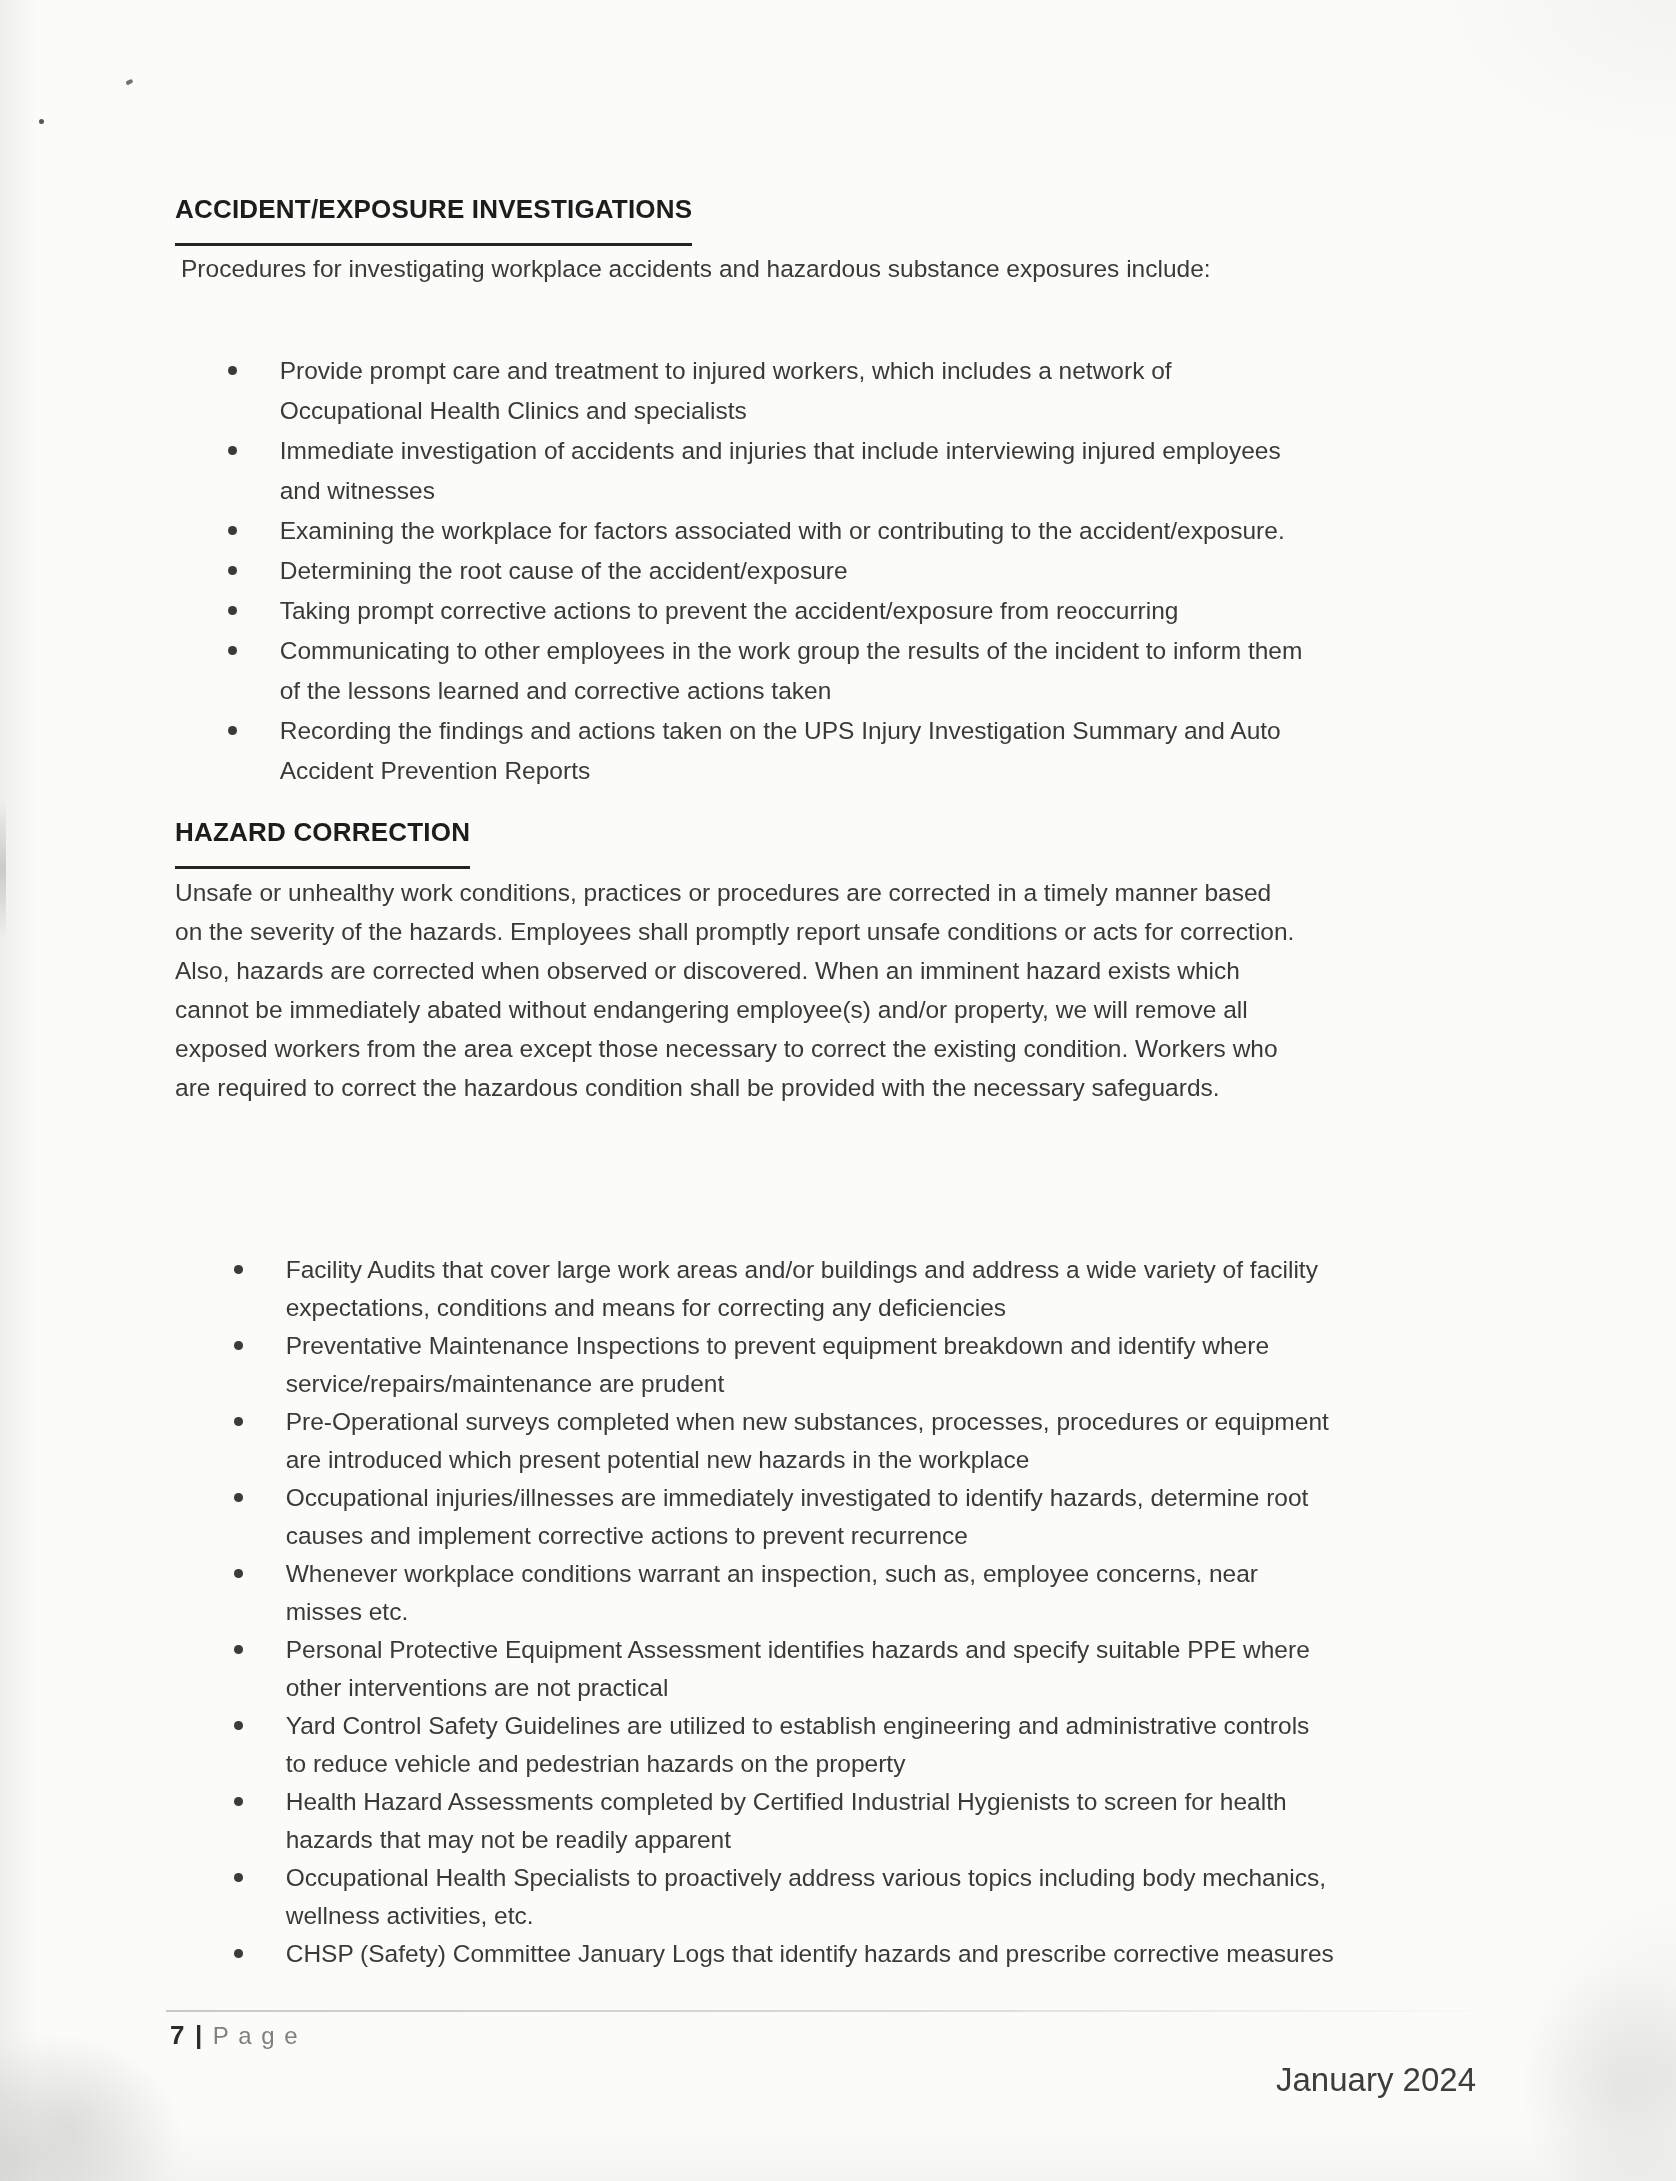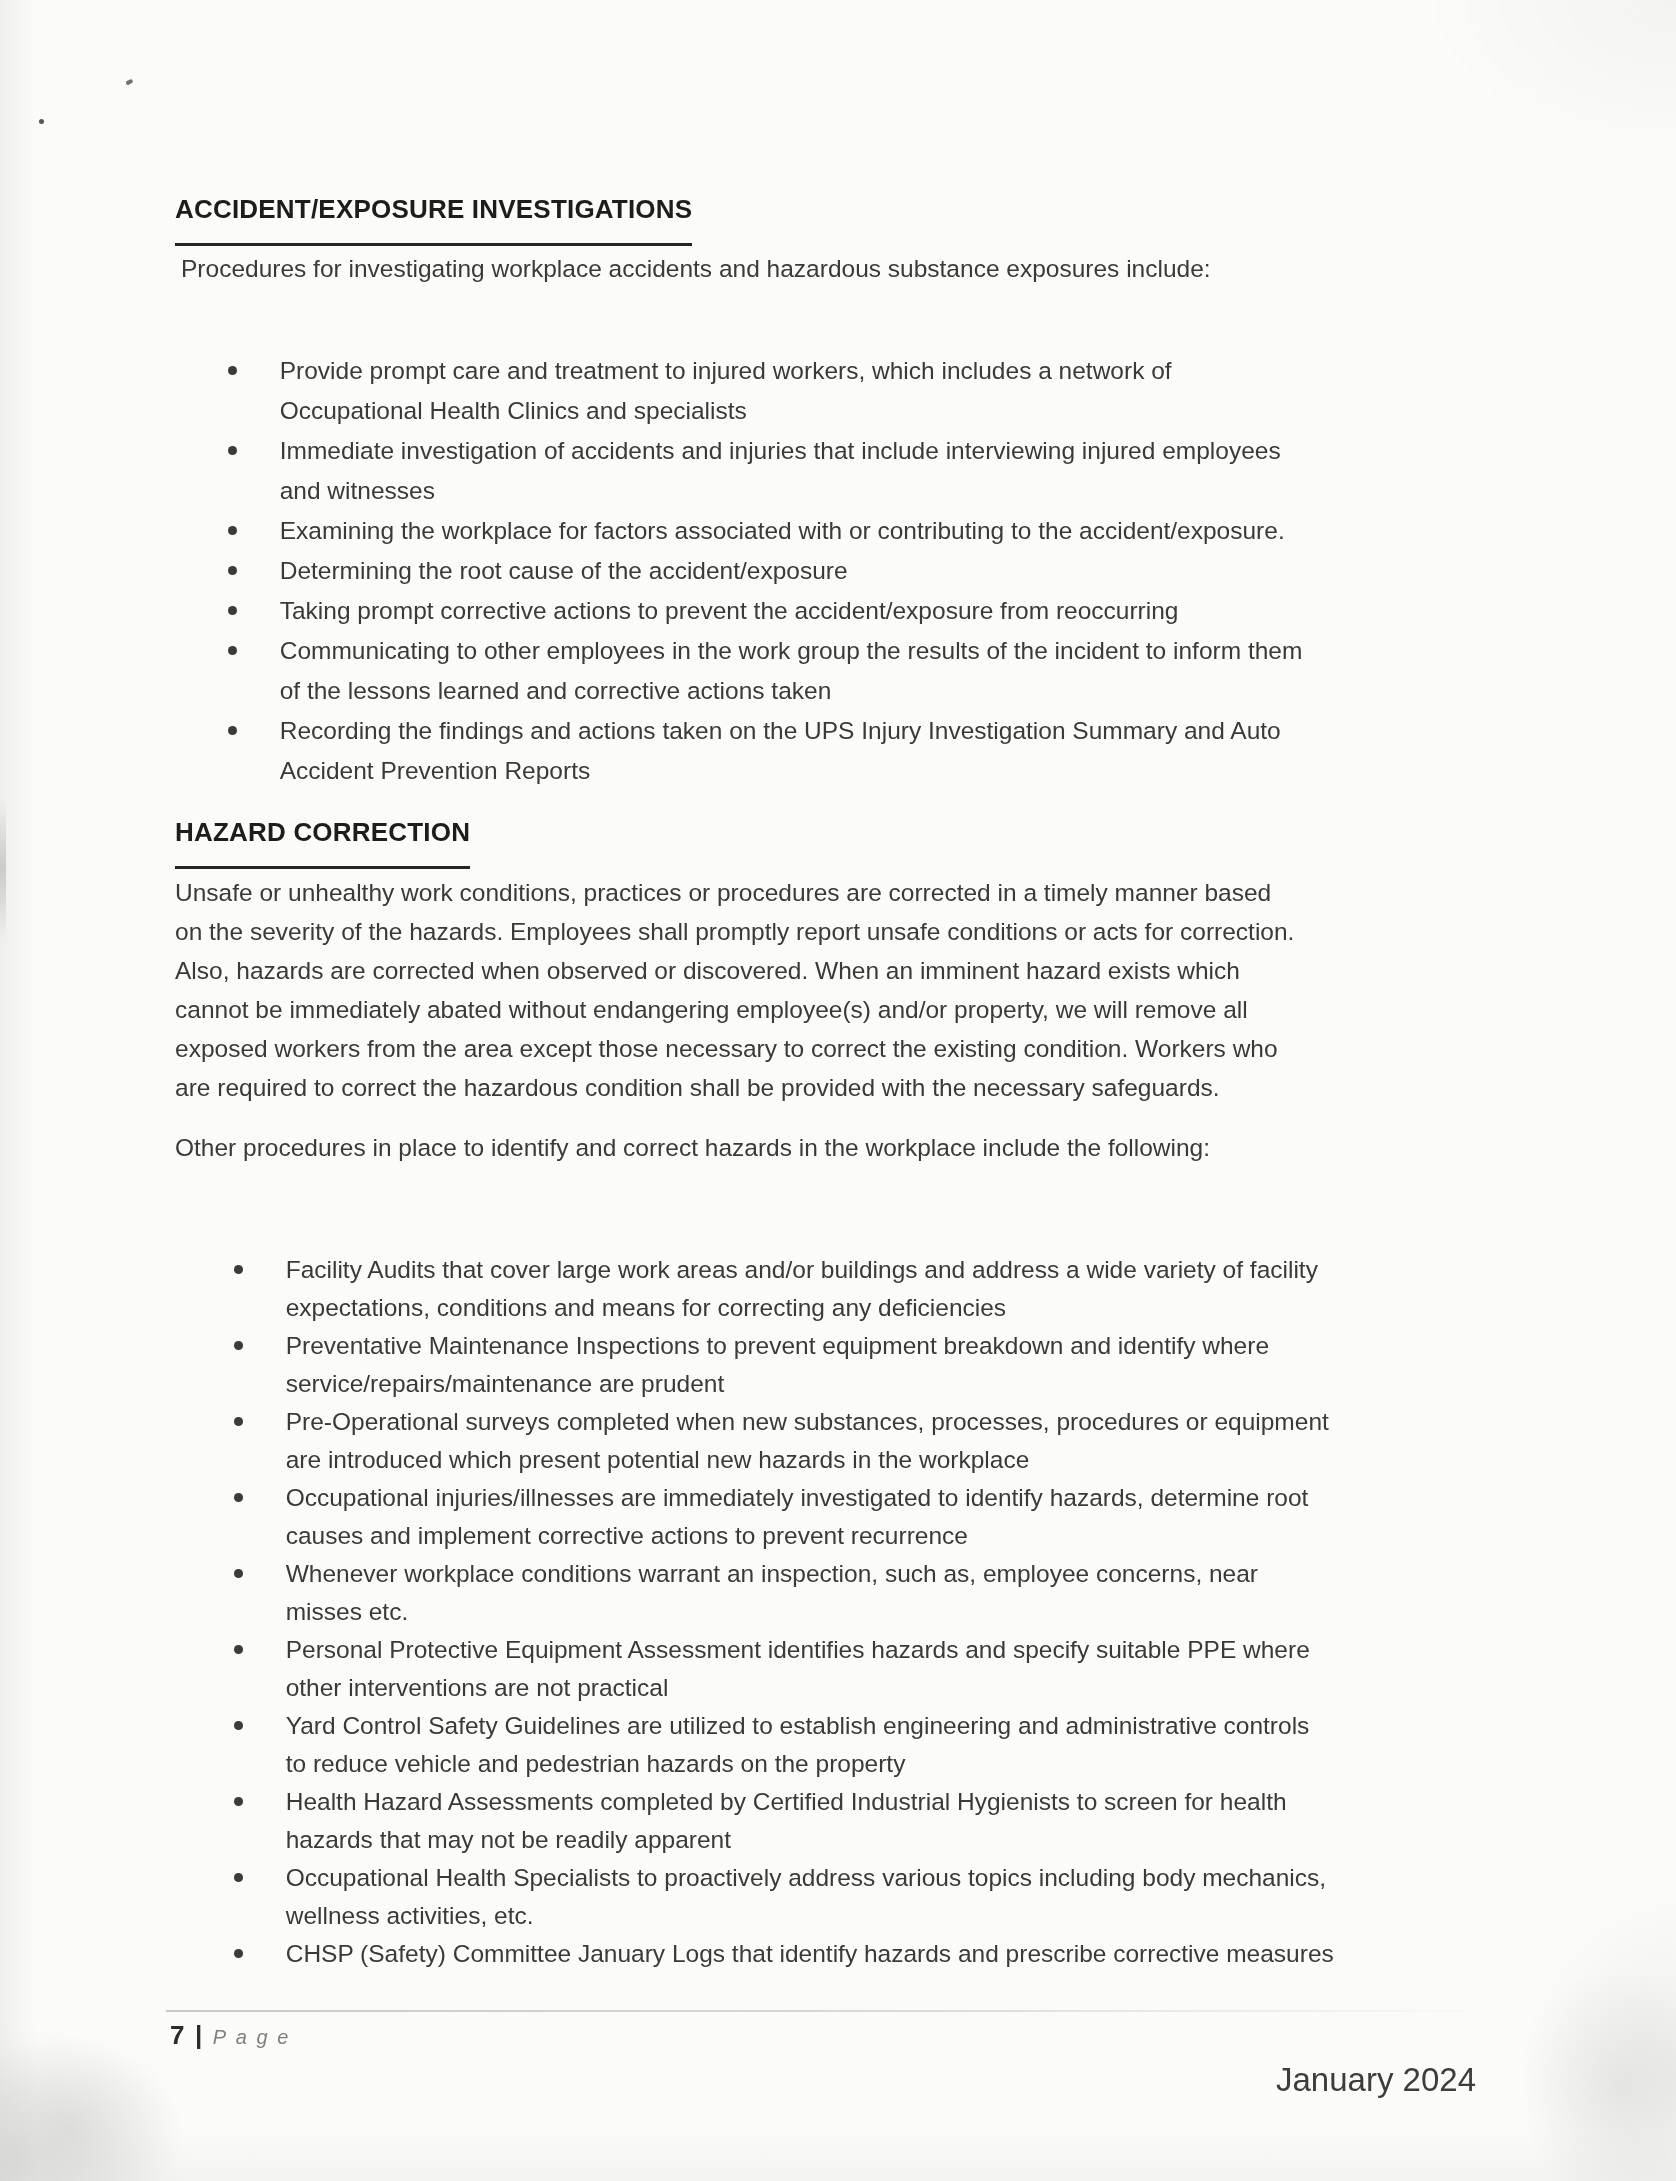--- a/index.html
+++ b/index.html
@@ -36,21 +36,21 @@
   .list2 .bullet-item .dot{margin-top:14px;}
   .list1 .btext{line-height:40px;width:1240px;}
   .list2 .btext{line-height:38px;width:1240px;}
   .divider{
     height:1.7px;width:1310px;
     background:linear-gradient(90deg,#c9c9c7,#d9d9d7 55%,rgba(217,217,215,0.05));
   }
   .footer-left{display:flex;align-items:baseline;}
   .pg-num{font-size:26px;font-weight:bold;color:#2c2c2c;}
   .pg-sep{font-size:26px;font-weight:700;color:#2c2c2c;margin:0 10.5px;}
-  .pg-label{font-size:20px;color:#7f7f7f;letter-spacing:9.6px;font-style:italic;}
+  .pg-label{font-size:24px;color:#7f7f7f;letter-spacing:9.6px;}
   .date-row{width:1310px;text-align:right;font-size:33px;color:#3d3d3d;}
   .speck1{width:7px;height:4.4px;background:#6f7276;border-radius:1.7px;transform:rotate(-28deg);}
   .speck2{width:5.2px;height:5.2px;background:#565656;border-radius:50%;}
   .edge-streak{width:6.1px;height:140px;background:linear-gradient(180deg,rgba(0,0,0,0),rgba(125,125,123,0.32),rgba(0,0,0,0));}
   .smudge-bl{width:227px;height:183px;background:radial-gradient(closest-side,rgba(148,148,146,0.20),rgba(0,0,0,0));}
   .smudge-br{width:201px;height:245px;background:radial-gradient(closest-side,rgba(158,158,156,0.16),rgba(0,0,0,0));}
 </style>
 </head>
 <body>
 
@@ -107,21 +107,20 @@
     <span class="h1">HAZARD CORRECTION</span>
   </div>
 
   <div class="abs body-text para pre" style="left:175px;top:873px;">Unsafe or unhealthy work conditions, practices or procedures are corrected in a timely manner based
 on the severity of the hazards. Employees shall promptly report unsafe conditions or acts for correction.
 Also, hazards are corrected when observed or discovered. When an imminent hazard exists which
 cannot be immediately abated without endangering employee(s) and/or property, we will remove all
 exposed workers from the area except those necessary to correct the existing condition. Workers who
 are required to correct the hazardous condition shall be provided with the necessary safeguards.</div>
 
-  <div class="abs body-text single-line" style="left:175px;top:1130px;">Other procedures in place to identify and correct hazards in the workplace include the following:</div>
 
 
   <div class="abs blist list2" style="left:234px;top:1251px;">
     <div class="bullet-item">
       <span class="dot"></span>
       <span class="body-text btext pre">Facility Audits that cover large work areas and/or buildings and address a wide variety of facility
 expectations, conditions and means for correcting any deficiencies</span>
     </div>
     <div class="bullet-item">
       <span class="dot"></span>

